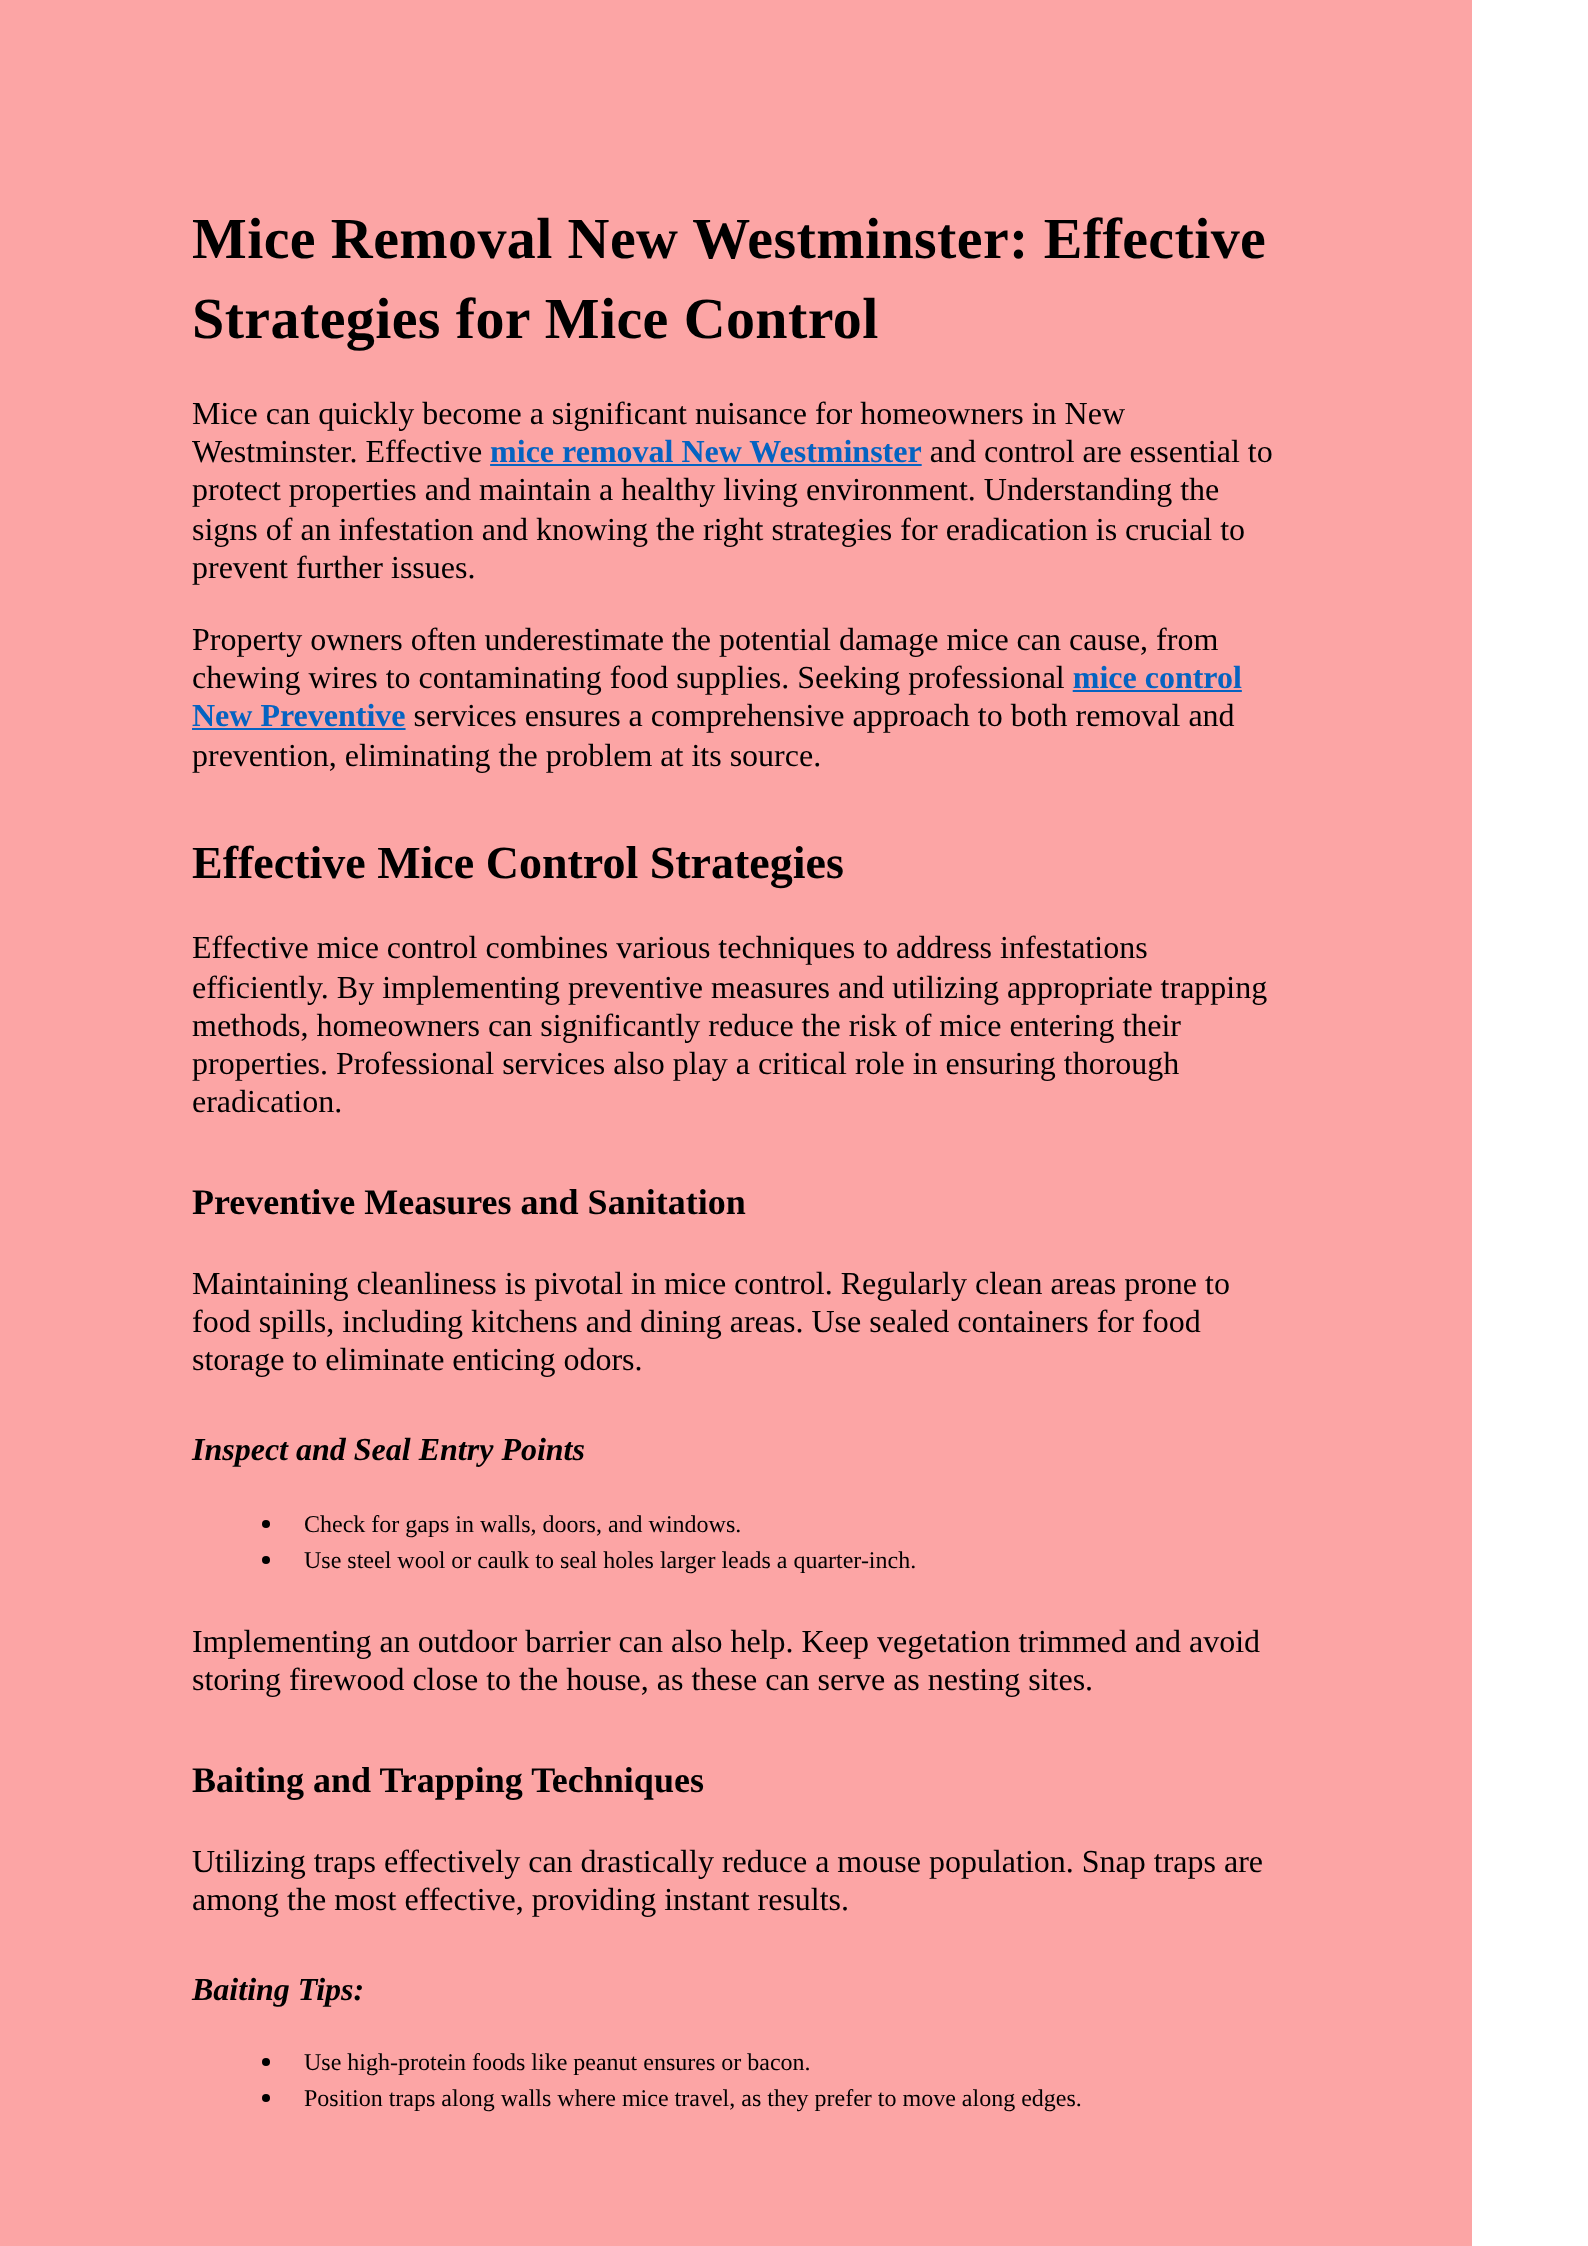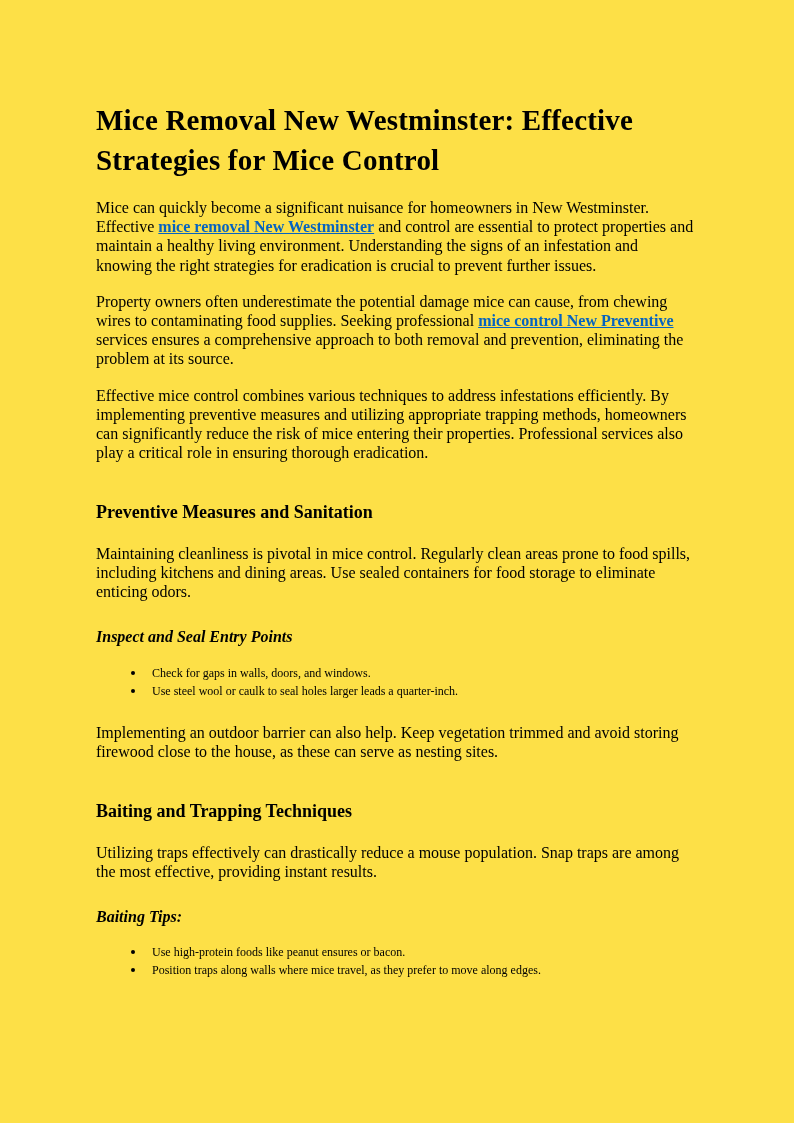--- a/index.html
+++ b/index.html
@@ -9,42 +9,42 @@
     background: #ffffff;
   }
   body {
     width: 794px;
     height: 1123px;
     font-family: "Liberation Serif", "DejaVu Serif", serif;
     color: #000000;
     overflow: hidden;
   }
   .page {
-    width: 794px;
+    width: 736px;
     height: 1123px;
     padding: 100px 97px 40px 96px;
-    background: #fde047;
+    background: #fca5a5;
   }
   h1.doc-title {
     font-size: 29px;
     font-weight: bold;
     line-height: 1.38;
     margin: 0 0 18px 0;
     letter-spacing: 0.2px;
   }
   h2.doc-h2 {
     font-size: 23px;
     font-weight: bold;
     margin: 30px 0 20px 0;
     line-height: 1.2;
   }
   h3.doc-h3 {
     font-size: 18px;
     font-weight: bold;
-    margin: 40px 0 20px 0;
+    margin: 30px 0 20px 0;
     line-height: 1.2;
   }
   h4.doc-h4 {
     font-size: 16px;
     font-weight: bold;
     margin: 26px 0 18px 0;
     line-height: 1.2;
     font-style: italic;
   }
   p.doc-p {
@@ -78,20 +78,21 @@
 
 <div class="page">
 
   <h1 class="doc-title">Mice Removal New Westminster: Effective Strategies for Mice Control</h1>
 
   <p class="doc-p"><span>Mice can quickly become a significant nuisance for homeowners in New Westminster. Effective </span><a href="#" class="doc-link">mice removal New Westminster</a><span> and control are essential to protect properties and maintain a healthy living environment. Understanding the signs of an infestation and knowing the right strategies for eradication is crucial to prevent further issues.</span></p>
 
   <p class="doc-p"><span>Property owners often underestimate the potential damage mice can cause, from chewing wires to contaminating food supplies. Seeking professional </span><a href="#" class="doc-link">mice control New Preventive</a><span> services ensures a comprehensive approach to both removal and prevention, eliminating the problem at its source.</span></p>
 
 
+  <h2 class="doc-h2">Effective Mice Control Strategies</h2>
 
   <p class="doc-p">Effective mice control combines various techniques to address infestations efficiently. By implementing preventive measures and utilizing appropriate trapping methods, homeowners can significantly reduce the risk of mice entering their properties. Professional services also play a critical role in ensuring thorough eradication.</p>
 
   <h3 class="doc-h3">Preventive Measures and Sanitation</h3>
 
   <p class="doc-p">Maintaining cleanliness is pivotal in mice control. Regularly clean areas prone to food spills, including kitchens and dining areas. Use sealed containers for food storage to eliminate enticing odors.</p>
 
   <h4 class="doc-h4">Inspect and Seal Entry Points</h4>
 
   <ul class="doc-list">

